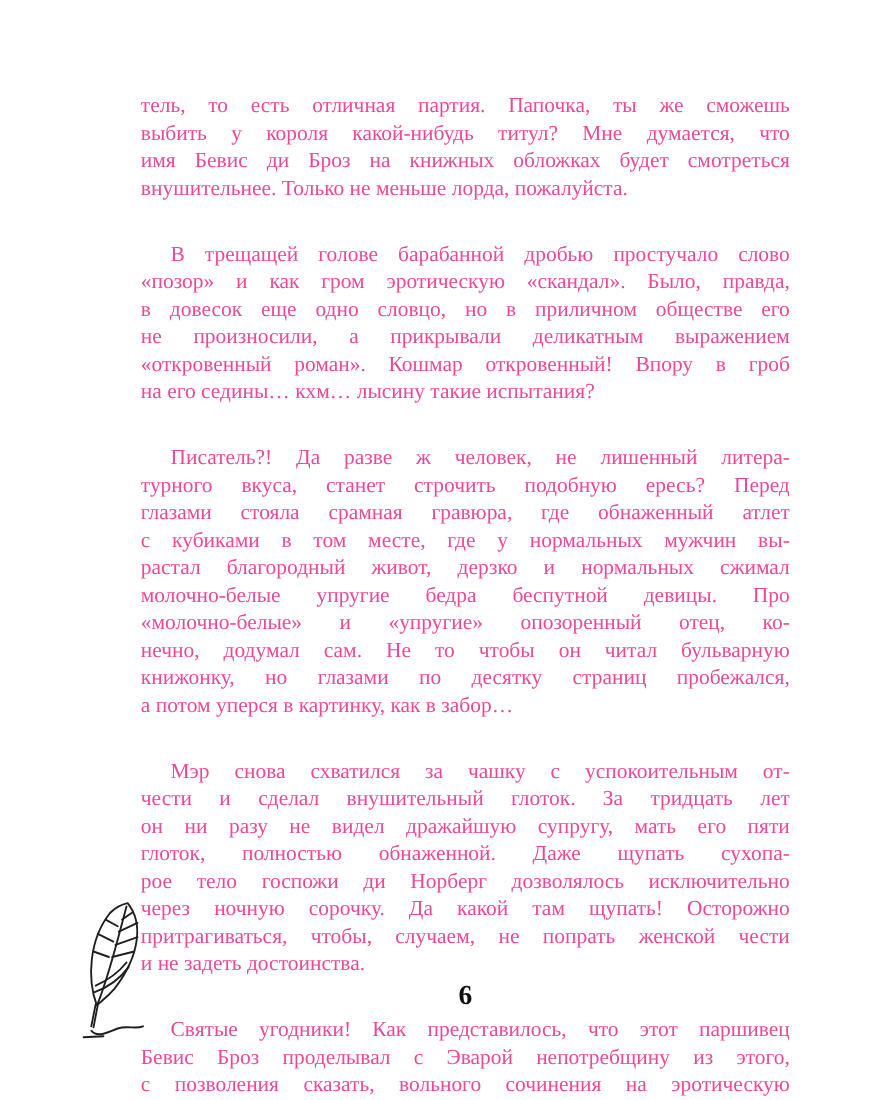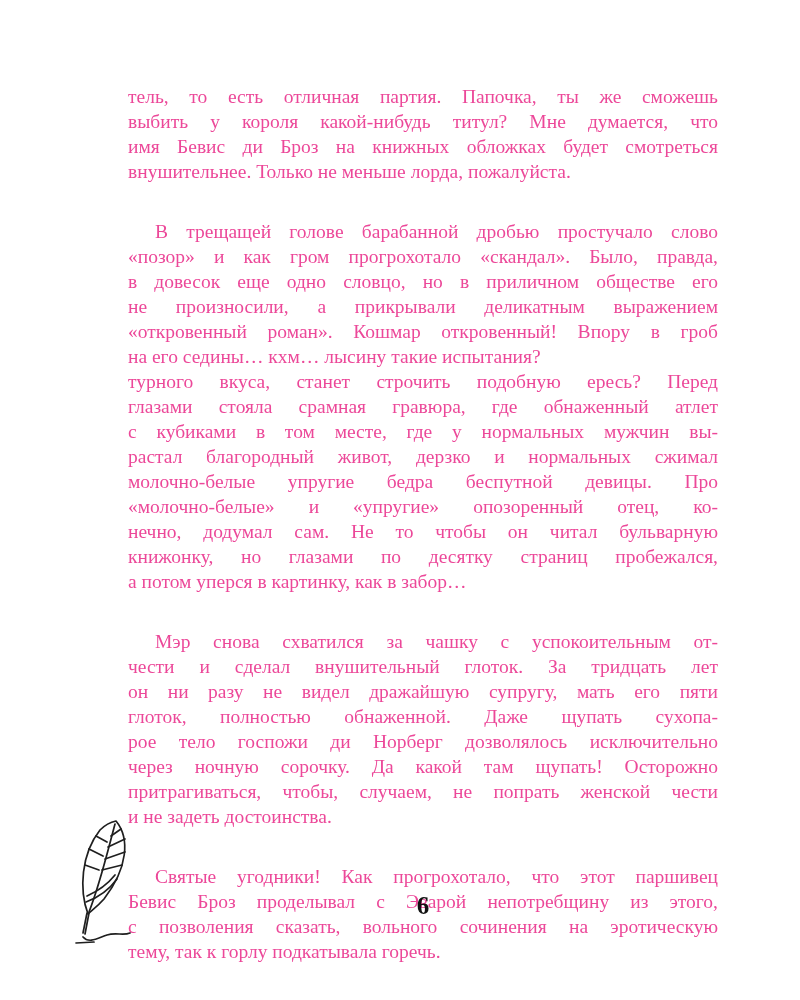--- a/index.html
+++ b/index.html
@@ -57,43 +57,44 @@
 <body>
 
 <div class="page">
 
   <div class="text-block">
       <div class="line">тель, то есть отличная партия. Папочка, ты же сможешь</div>
       <div class="line">выбить у короля какой-нибудь титул? Мне думается, что</div>
       <div class="line">имя Бевис ди Броз на книжных обложках будет смотреться</div>
       <div class="line last">внушительнее. Только не меньше лорда, пожалуйста.</div>
       <div class="line indent">В трещащей голове барабанной дробью простучало слово</div>
-      <div class="line">«позор» и как гром прогрохотало «скандал». Было, правда,</div>
+      <div class="line">«позор» и как гром эротическую «скандал». Было, правда,</div>
       <div class="line">в довесок еще одно словцо, но в приличном обществе его</div>
       <div class="line">не произносили, а прикрывали деликатным выражением</div>
       <div class="line">«откровенный роман». Кошмар откровенный! Впору в гроб</div>
       <div class="line last">на его седины… кхм… лысину такие испытания?</div>
+      <div class="line indent">Писатель?! Да разве ж человек, не лишенный литера-</div>
       <div class="line">турного вкуса, станет строчить подобную ересь? Перед</div>
       <div class="line">глазами стояла срамная гравюра, где обнаженный атлет</div>
       <div class="line">с кубиками в том месте, где у нормальных мужчин вы-</div>
       <div class="line">растал благородный живот, дерзко и нормальных сжимал</div>
       <div class="line">молочно-белые упругие бедра беспутной девицы. Про</div>
       <div class="line">«молочно-белые» и «упругие» опозоренный отец, ко-</div>
       <div class="line">нечно, додумал сам. Не то чтобы он читал бульварную</div>
       <div class="line">книжонку, но глазами по десятку страниц пробежался,</div>
       <div class="line last">а потом уперся в картинку, как в забор…</div>
       <div class="line indent">Мэр снова схватился за чашку с успокоительным от-</div>
       <div class="line">чести и сделал внушительный глоток. За тридцать лет</div>
       <div class="line">он ни разу не видел дражайшую супругу, мать его пяти</div>
       <div class="line">глоток, полностью обнаженной. Даже щупать сухопа-</div>
       <div class="line">рое тело госпожи ди Норберг дозволялось исключительно</div>
       <div class="line">через ночную сорочку. Да какой там щупать! Осторожно</div>
       <div class="line">притрагиваться, чтобы, случаем, не попрать женской чести</div>
       <div class="line last">и не задеть достоинства.</div>
-      <div class="line indent">Святые угодники! Как прогрохотало, что этот паршивец</div>
+      <div class="line indent">Святые угодники! Как представилось, что этот паршивец</div>
       <div class="line">Бевис Броз проделывал с Эварой непотребщину из этого,</div>
       <div class="line">с позволения сказать, вольного сочинения на эротическую</div>
       <div class="line last">тему, так к горлу подкатывала горечь.</div>
     </div>
 
   <div class="page-number">6</div>
 
   <div class="feather">
     <svg viewBox="0 0 92 136" fill="none" stroke="#1f1f1f" stroke-width="1.7" stroke-linecap="round" stroke-linejoin="round">
 

